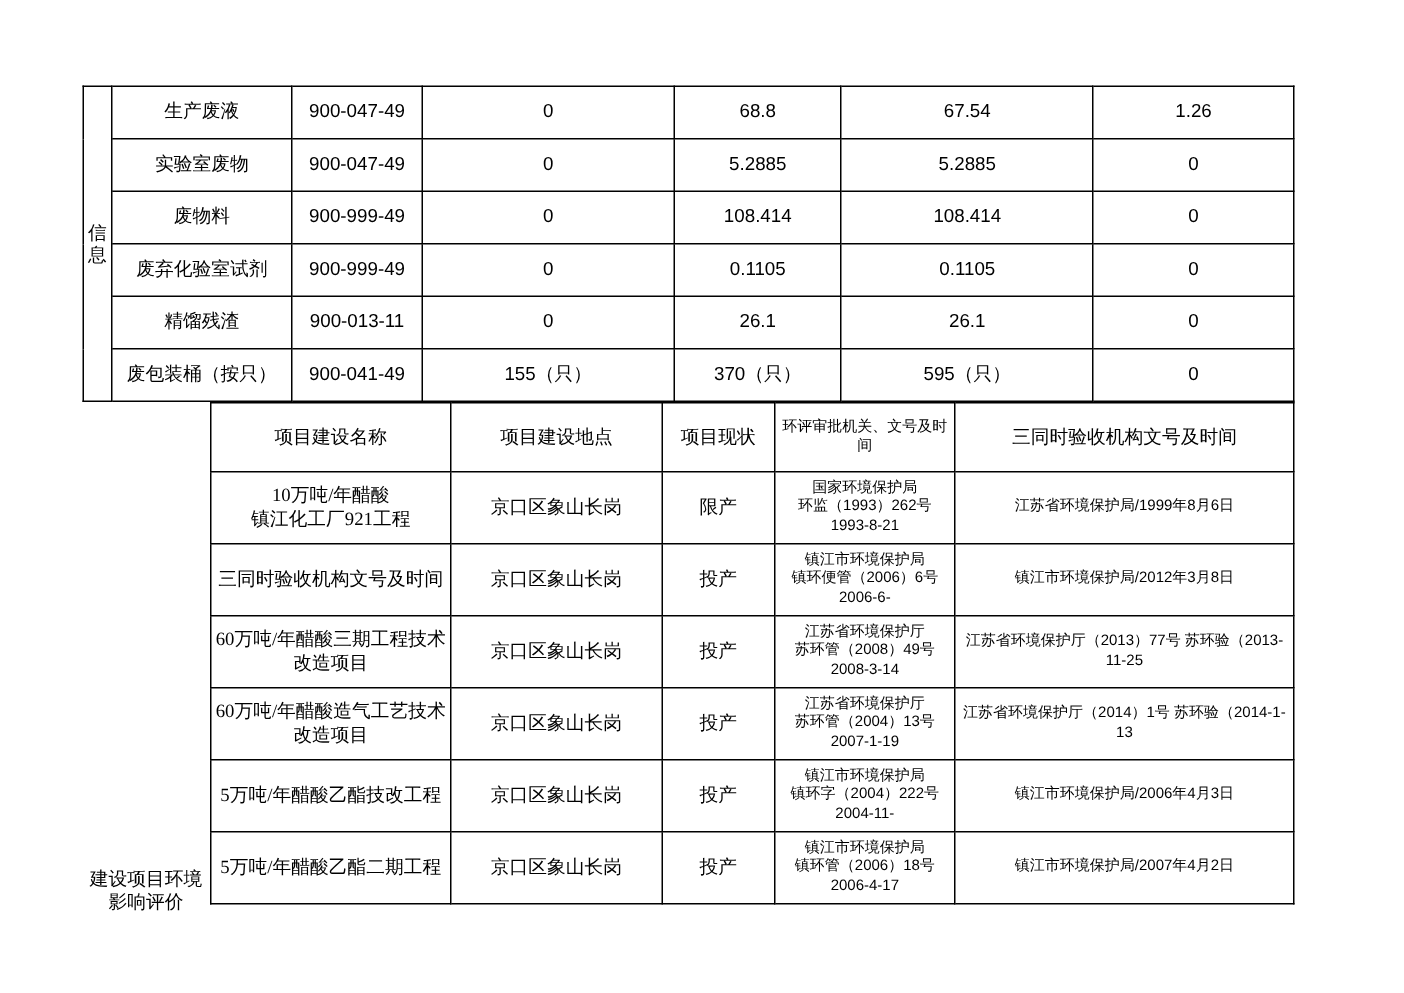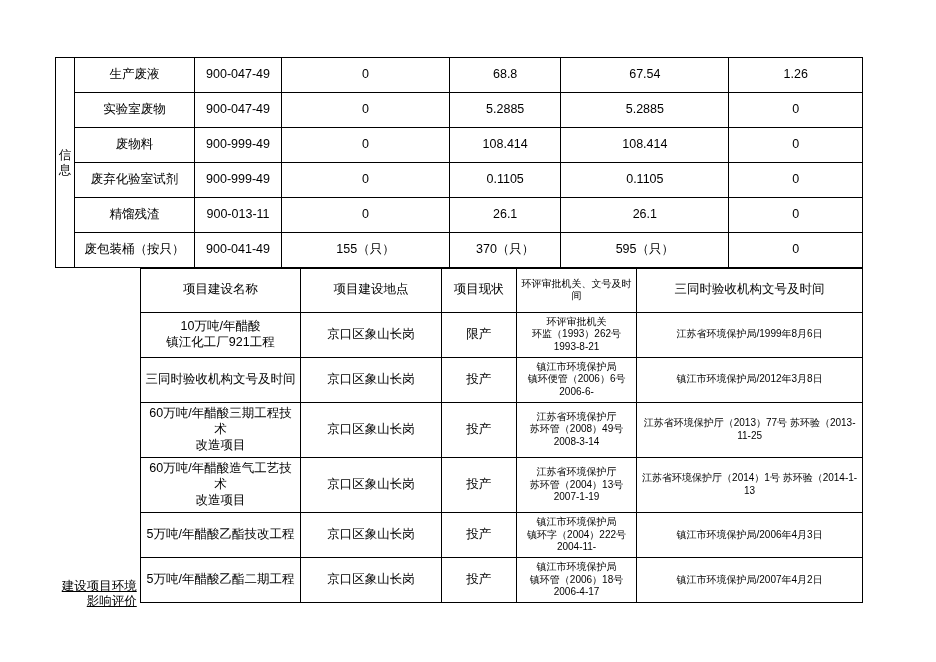--- a/index.html
+++ b/index.html
@@ -38,21 +38,21 @@
     font-size: 12.5px;
     width: 17px;
     padding: 0;
     line-height: 1.15;
   }
   .vlabel span {
     display: block;
   }
   .blank-cell { border: none; }
   .r1 { height: 35px; }
-  .r-proj { height: 36px; }
+  .r-proj { height: 36px; font-family: Liberation Serif, serif; }
   .small { font-size: 10px; }
   .two-line span { display: block; }
   .bottom-label {
     font-size: 12.5px;
     line-height: 1.2;
   }
 </style>
 </head>
 <body>
 
@@ -131,39 +131,39 @@
       <col style="width:160px">
       <col style="width:140px">
       <col style="width:75px">
       <col style="width:120px">
       <col style="width:225px">
     </colgroup>
     <tbody>
       <tr>
         <td class="blank-cell" rowspan="7">
           <div class="bottom-label" style="position:relative; height:330px;">
-            <span style="position: absolute; bottom: -8px; left: 0px; width: 100%; white-space: normal; font-size: 12.5px; text-align: right; text-decoration: underline;">建设项目环境影响评价</span>
+            <span style="position: absolute; bottom: -8px; left: 0px; width: 100%; white-space: normal; font-size: 12.5px; text-align: center;">建设项目环境影响评价</span>
           </div>
         </td>
         <td class="r-proj">项目建设名称</td>
         <td>项目建设地点</td>
         <td>项目现状</td>
         <td class="small">环评审批机关、文号及时间</td>
         <td>三同时验收机构文号及时间</td>
       </tr>
 
       <tr>
         <td class="r-proj two-line">
           <span>10万吨/年醋酸</span>
           <span>镇江化工厂921工程</span>
         </td>
         <td>京口区象山长岗</td>
         <td>限产</td>
         <td class="small two-line">
-          <span>环评审批机关</span>
+          <span>国家环境保护局</span>
           <span>环监（1993）262号</span>
           <span>1993-8-21</span>
         </td>
         <td class="small">江苏省环境保护局/1999年8月6日</td>
       </tr>
 
       <tr>
         <td class="r-proj two-line">
           <span>三同时验收机构文号及时间</span>
         </td>

